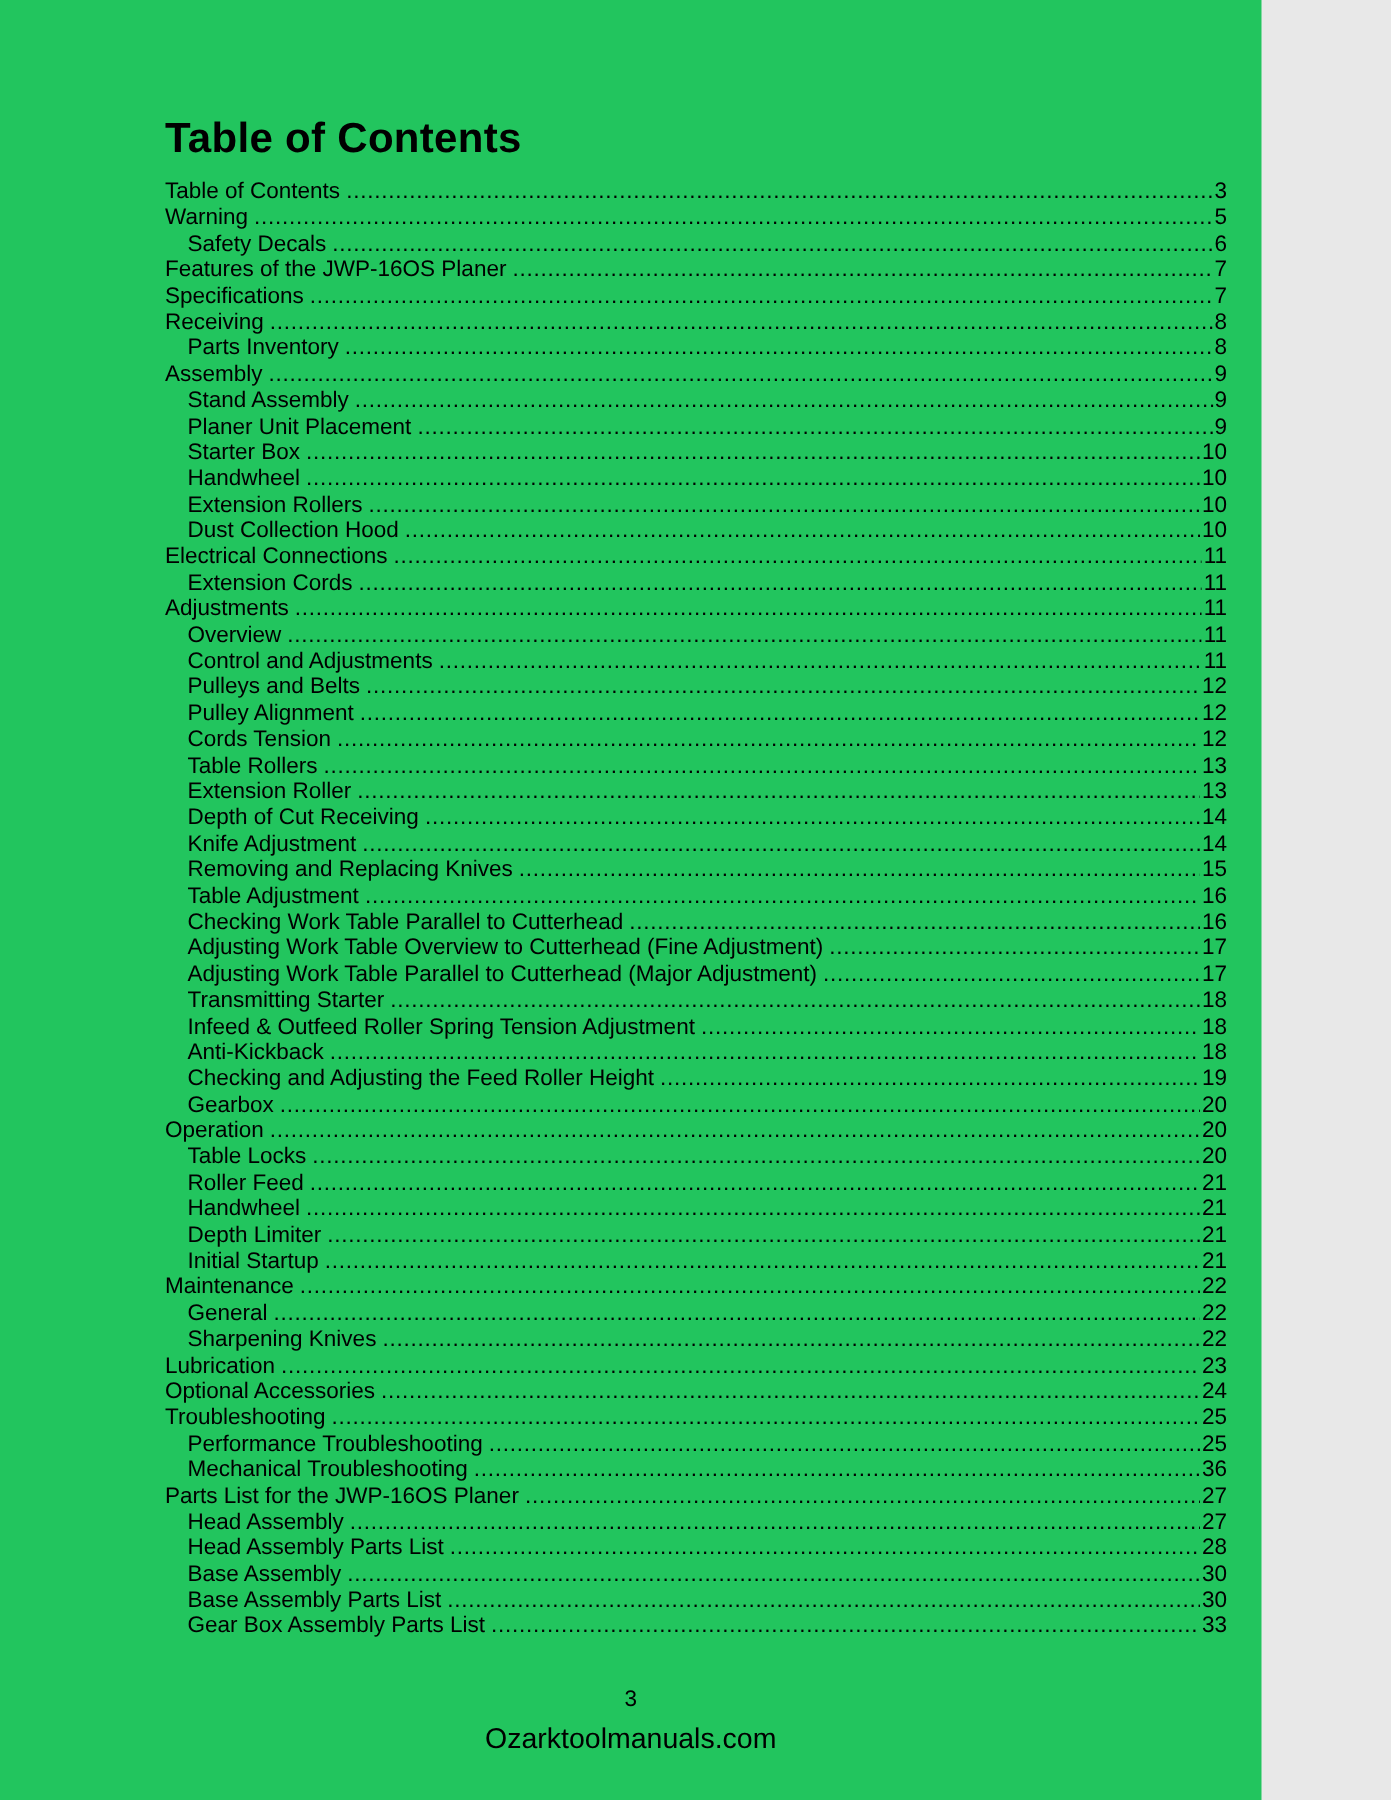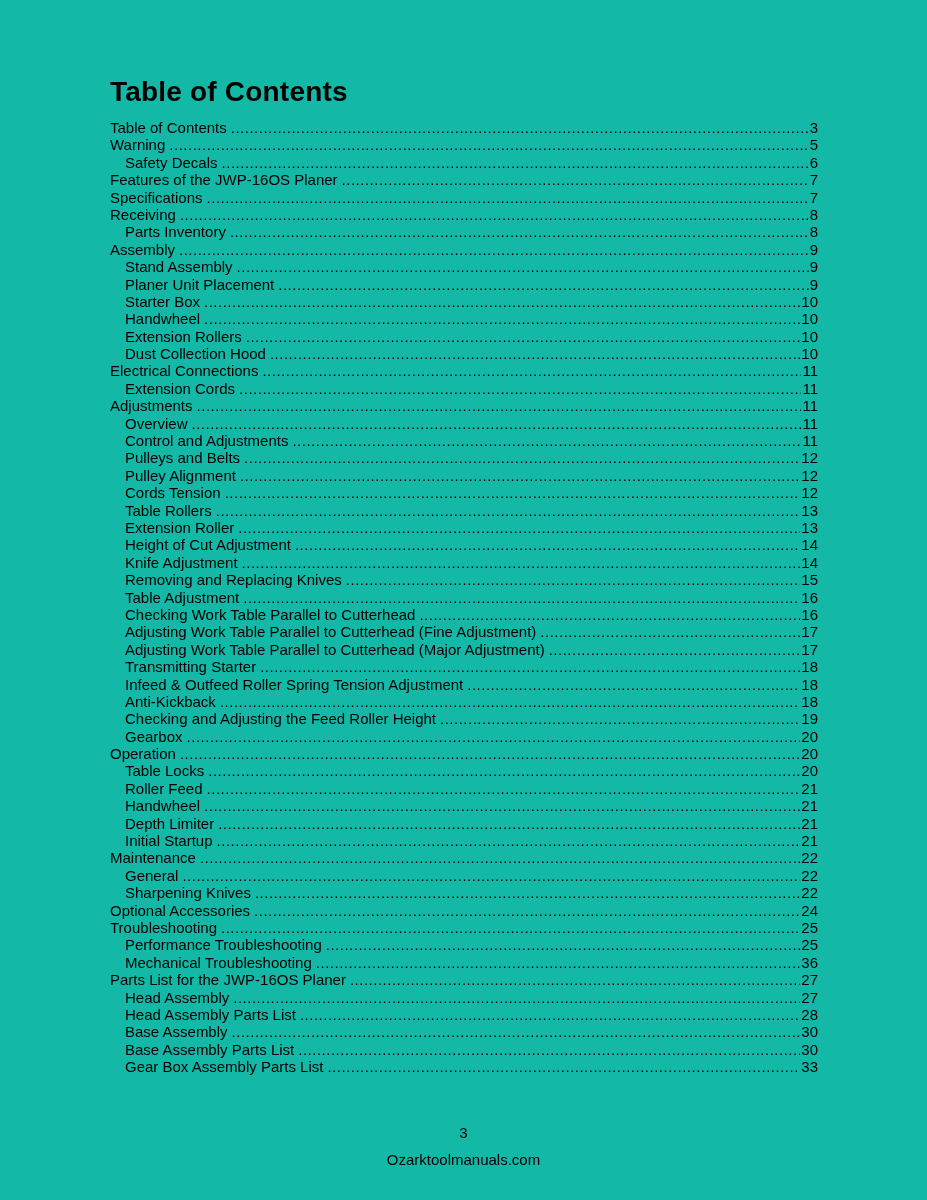--- a/index.html
+++ b/index.html
@@ -3,23 +3,23 @@
 <meta charset="utf-8">
 <style>
   * { margin: 0; padding: 0; box-sizing: border-box; }
   html, body { background: #e8e8e8; }
   body {
     font-family: "Liberation Sans", sans-serif;
     color: #000;
   }
   .page {
     position: relative;
-    width: 927px;
+    width: 841px;
     height: 1200px;
-    background: #14b8a6;
+    background: #22c55e;
     overflow: hidden;
   }
   .content {
     position: absolute;
     left: 110px;
     top: 77px;
     width: 708px;
   }
   .title {
     font-size: 28px;
@@ -65,21 +65,21 @@
     text-align: center;
     font-size: 15px;
     line-height: 18px;
   }
   .footer-site {
     position: absolute;
     top: 1148px;
     left: 0;
     width: 100%;
     text-align: center;
-    font-size: 15px;
+    font-size: 19px;
     line-height: 24px;
   }
 </style>
 </head>
 <body>
 
 <div class="page">
   <div class="content">
     <h1 class="title">Table of Contents</h1>
     <div class="toc-list">
@@ -197,21 +197,21 @@
     <span class="toc-label">Table Rollers</span>
     <span class="toc-dots"></span>
     <span class="toc-page">13</span>
   </div>
         <div class="toc-row lvl2">
     <span class="toc-label">Extension Roller</span>
     <span class="toc-dots"></span>
     <span class="toc-page">13</span>
   </div>
         <div class="toc-row lvl2">
-    <span class="toc-label">Height of Cut Adjustment</span>
+    <span class="toc-label">Depth of Cut Receiving</span>
     <span class="toc-dots"></span>
     <span class="toc-page">14</span>
   </div>
         <div class="toc-row lvl2">
     <span class="toc-label">Knife Adjustment</span>
     <span class="toc-dots"></span>
     <span class="toc-page">14</span>
   </div>
         <div class="toc-row lvl2">
     <span class="toc-label">Removing and Replacing Knives</span>
@@ -222,21 +222,21 @@
     <span class="toc-label">Table Adjustment</span>
     <span class="toc-dots"></span>
     <span class="toc-page">16</span>
   </div>
         <div class="toc-row lvl2">
     <span class="toc-label">Checking Work Table Parallel to Cutterhead</span>
     <span class="toc-dots"></span>
     <span class="toc-page">16</span>
   </div>
         <div class="toc-row lvl2">
-    <span class="toc-label">Adjusting Work Table Parallel to Cutterhead (Fine Adjustment)</span>
+    <span class="toc-label">Adjusting Work Table Overview to Cutterhead (Fine Adjustment)</span>
     <span class="toc-dots"></span>
     <span class="toc-page">17</span>
   </div>
         <div class="toc-row lvl2">
     <span class="toc-label">Adjusting Work Table Parallel to Cutterhead (Major Adjustment)</span>
     <span class="toc-dots"></span>
     <span class="toc-page">17</span>
   </div>
         <div class="toc-row lvl2">
     <span class="toc-label">Transmitting Starter</span>
@@ -300,20 +300,25 @@
   </div>
         <div class="toc-row lvl2">
     <span class="toc-label">General</span>
     <span class="toc-dots"></span>
     <span class="toc-page">22</span>
   </div>
         <div class="toc-row lvl2">
     <span class="toc-label">Sharpening Knives</span>
     <span class="toc-dots"></span>
     <span class="toc-page">22</span>
+  </div>
+        <div class="toc-row">
+    <span class="toc-label">Lubrication</span>
+    <span class="toc-dots"></span>
+    <span class="toc-page">23</span>
   </div>
         <div class="toc-row">
     <span class="toc-label">Optional Accessories</span>
     <span class="toc-dots"></span>
     <span class="toc-page">24</span>
   </div>
         <div class="toc-row">
     <span class="toc-label">Troubleshooting</span>
     <span class="toc-dots"></span>
     <span class="toc-page">25</span>

